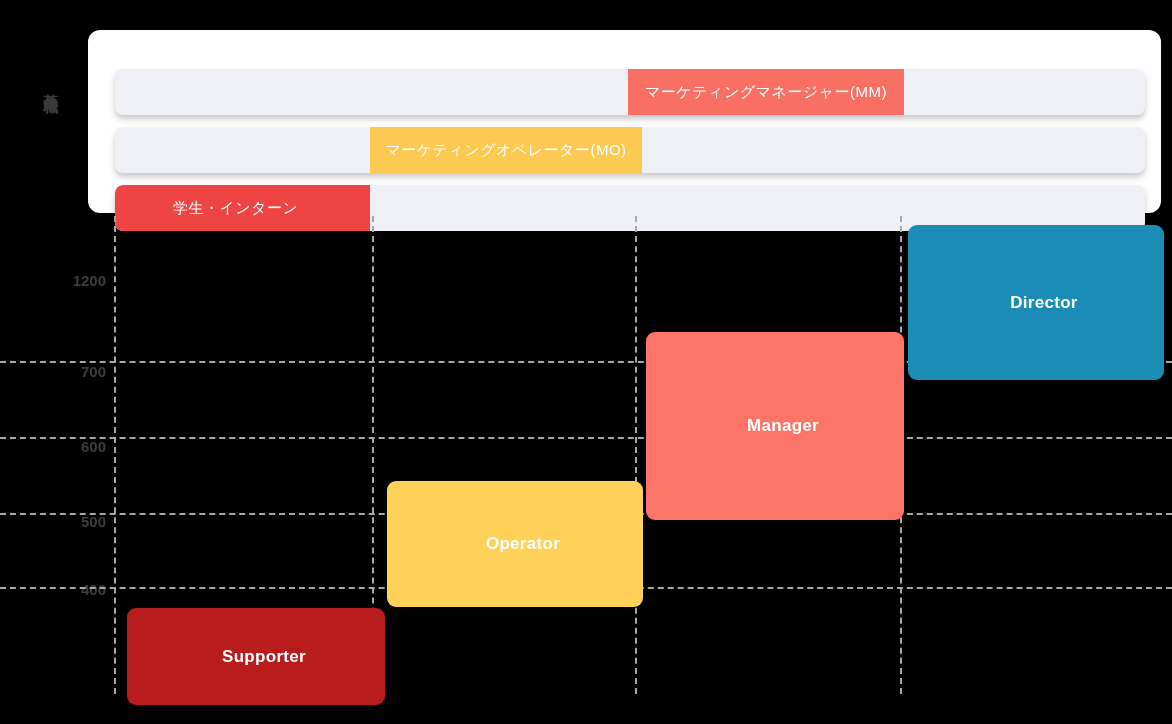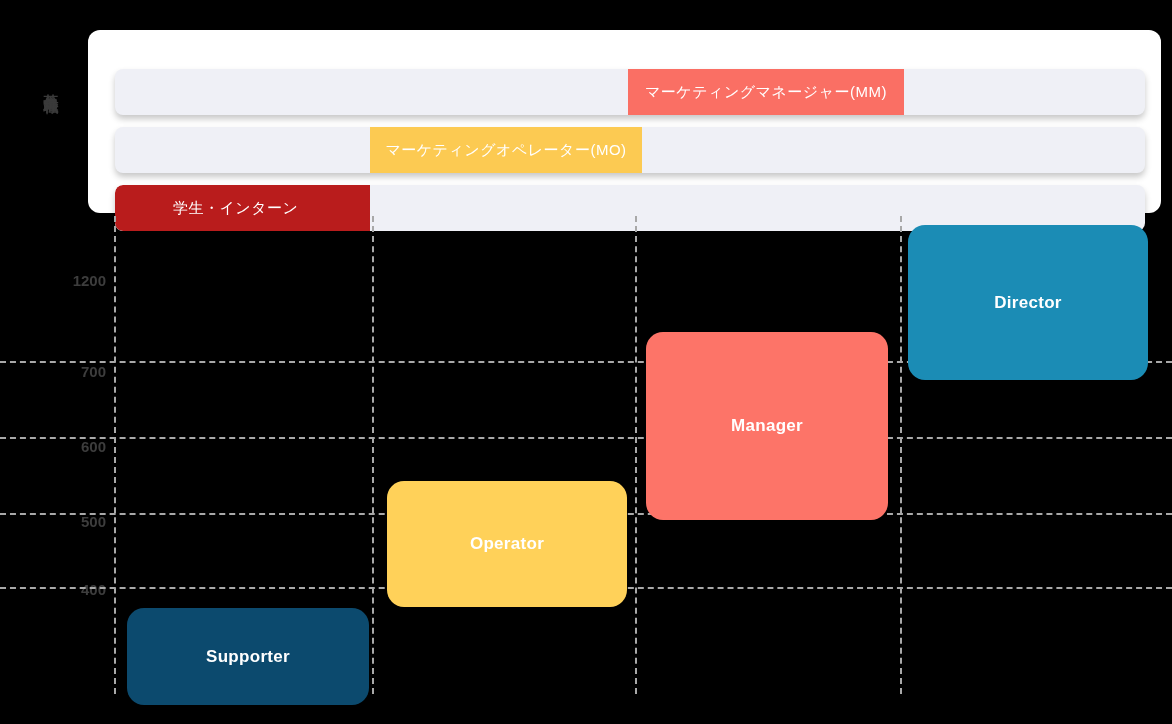--- a/index.html
+++ b/index.html
@@ -78,21 +78,21 @@
   }
   .track-seg.seg-mo {
     left: 255px;
     width: 272px;
     background: #fcca52;
     justify-content: center;
   }
   .track-seg.seg-st {
     left: 0px;
     width: 255px;
-    background: #b91c1c;
+    background: #ef4444;
     justify-content: flex-start;
     padding-left: 58px;
     box-sizing: border-box;
     border-radius: 8px 0 0 8px;
   }
 
   
   .plot {
     position: absolute;
     left: 0;
@@ -127,33 +127,34 @@
   .ylabels {
     position: absolute;
     left: 20px;
     top: 216px;
     width: 86px;
     height: 508px;
   }
 
   .node {
     position: absolute;
-    border-radius: 17px;
+    border-radius: 9px;
     display: flex;
     align-items: center;
     justify-content: center;
     color: #ffffff;
     font-size: 17px;
     font-weight: 700;
     letter-spacing: 0.3px;
+    padding-left: 16px;
   }
   .node.director  { background: #1b8cb5; }
   .node.manager   { background: #fd7468; }
   .node.operator  { background: #ffd159; }
-  .node.supporter { background: #0c4a6e; }
+  .node.supporter { background: #b91c1c; }
 </style>
 </head>
 <body>
 
 <div id="stage">
 
   <div class="axis-caption">募集職種</div>
 
   <div class="track-panel">
 

